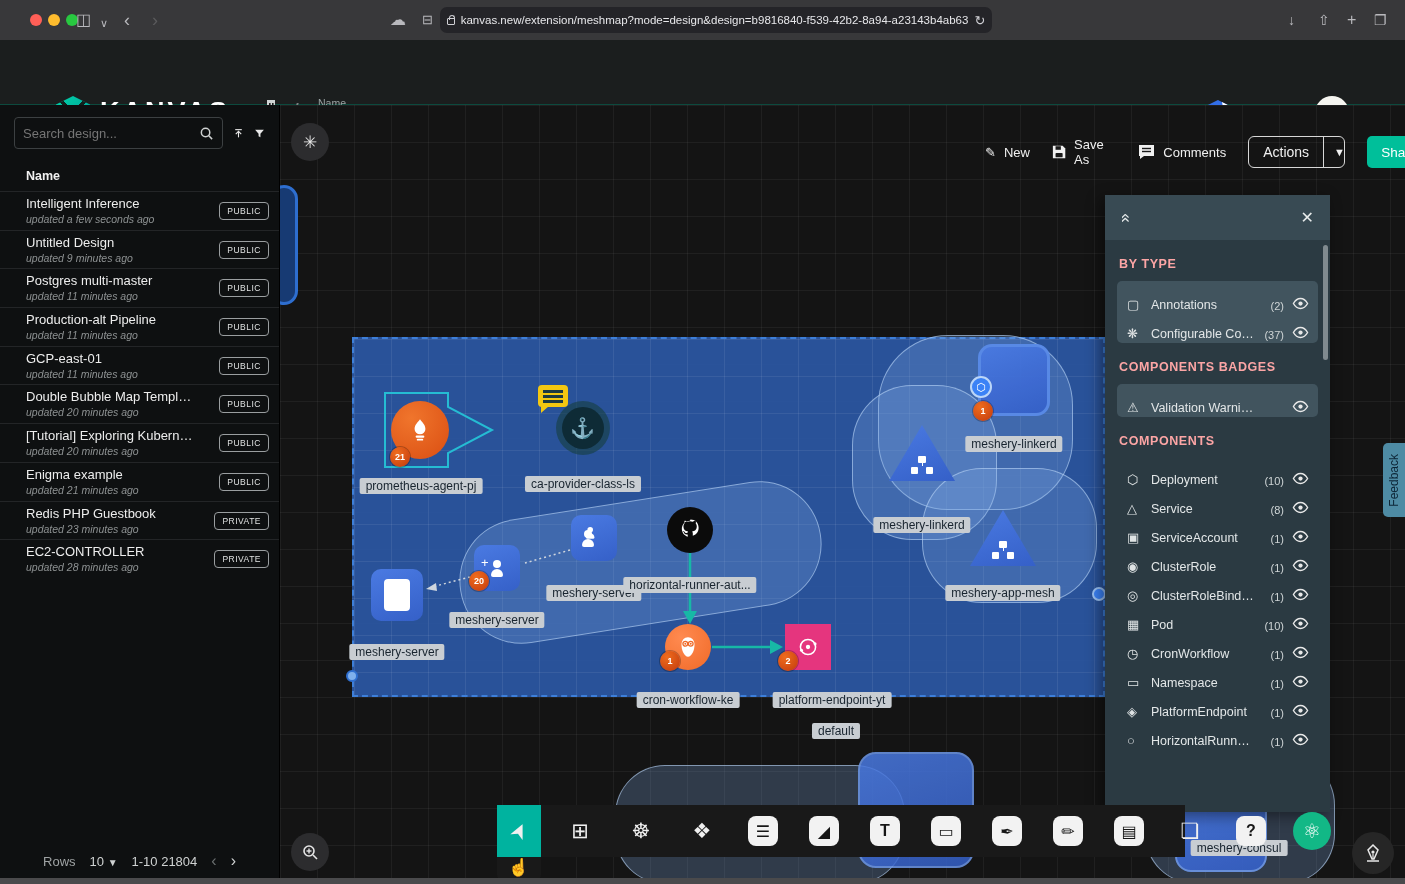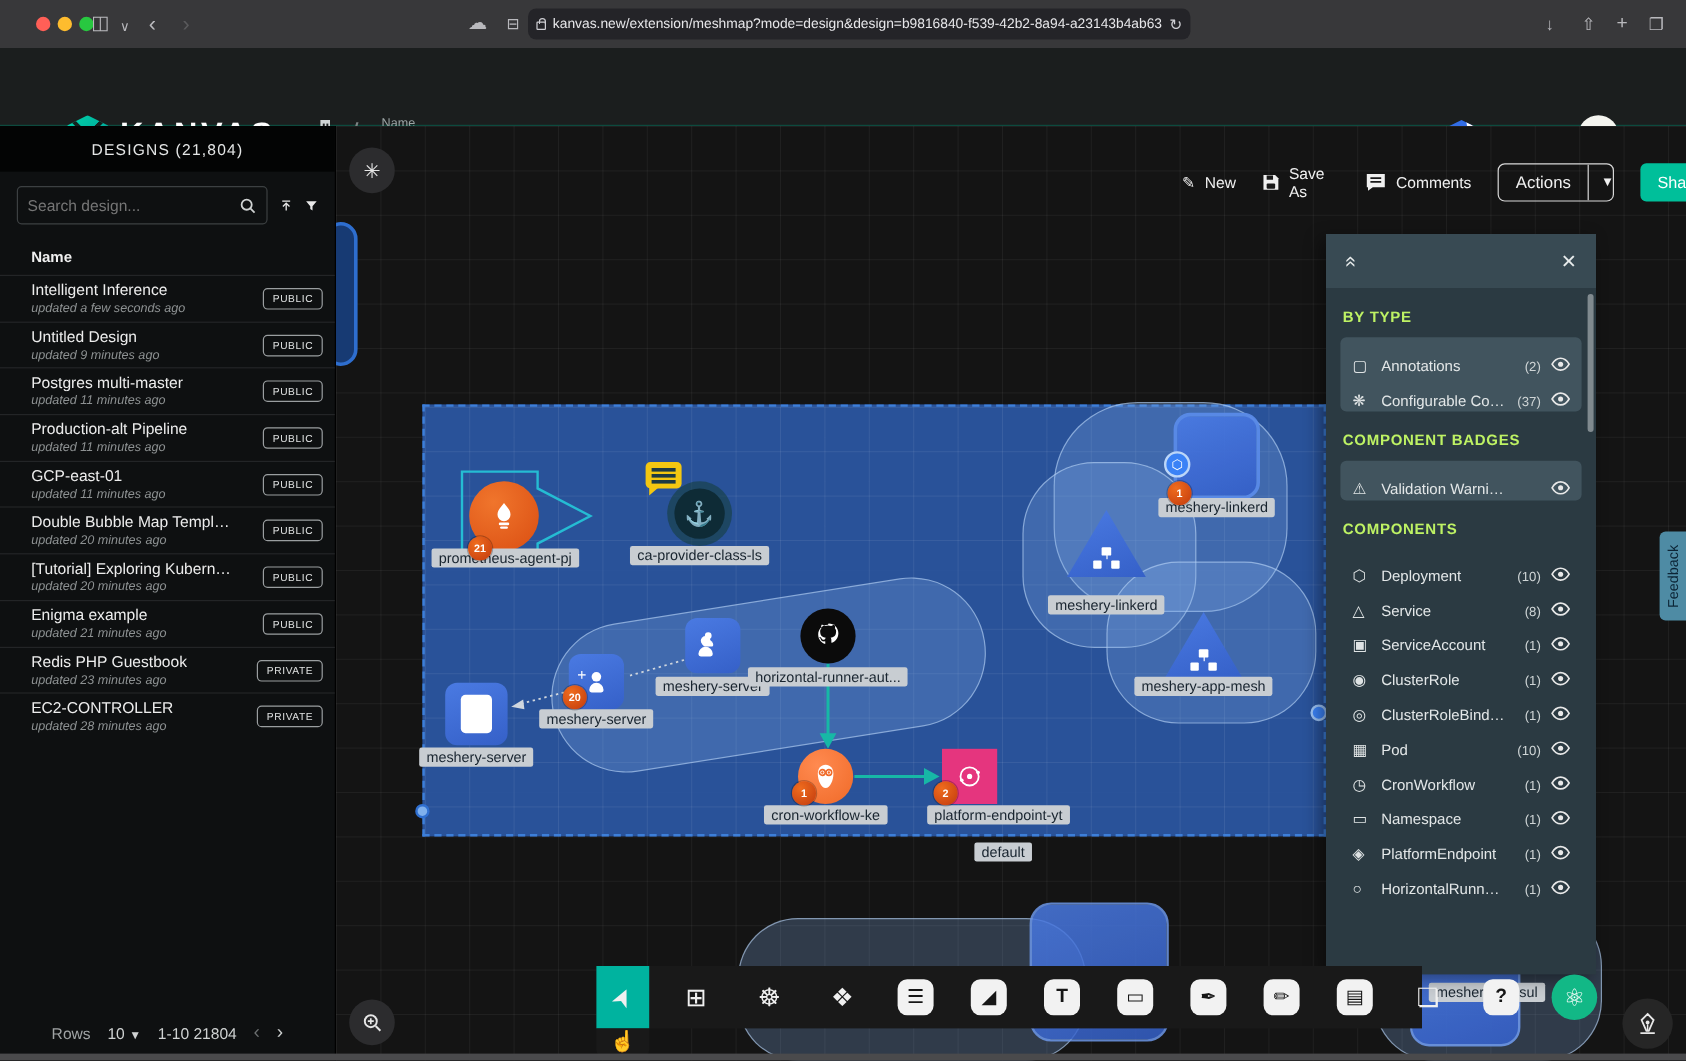--- a/index.html
+++ b/index.html
@@ -89,21 +89,21 @@
     background-image:linear-gradient(rgba(255,255,255,.05) 1px,transparent 1px),
       linear-gradient(90deg,rgba(255,255,255,.05) 1px,transparent 1px);
     background-size:37px 37px; overflow:hidden; }
   .selection { position:absolute; left:72px; top:232px; width:753px; height:360px;
     background-color:rgba(43,86,162,.94);
     background-image:linear-gradient(rgba(255,255,255,.07) 1px,transparent 1px),
       linear-gradient(90deg,rgba(255,255,255,.07) 1px,transparent 1px);
     background-size:37px 37px; border:2px dashed #3d7fd9; }
   .blob { position:absolute; background:rgba(130,172,230,.26); border:1.5px solid rgba(185,212,245,.6); }
   .nlabel { position:absolute; background:#c8cdd2; color:#18242f; font-size:12px; padding:1px 6px;
-    border-radius:2px; white-space:nowrap; transform:translateX(-50%); z-index:6; }
+    border-radius:2px; white-space:nowrap; transform:translateX(-50%); z-index:6;margin-top:21px; }
   .nbadge { position:absolute; width:20px; height:20px; border-radius:50%; z-index:7;
     background:radial-gradient(circle at 35% 30%,#ef6c1e,#c23a0d); color:#fff; font-size:9px;
     font-weight:700; display:flex; align-items:center; justify-content:center;
     transform:translate(-50%,-50%); box-shadow:0 0 0 1px rgba(0,0,0,.25); }
   .nodebox { position:absolute; transform:translate(-50%,-50%); z-index:5; display:flex;
     align-items:center; justify-content:center; }
   .sq-blue { background:linear-gradient(160deg,#4a7ae2,#3560c8); border-radius:10px; }
   .tri-blue { background:linear-gradient(160deg,#4a7ae2,#3560c8);
     clip-path:polygon(50% 0,100% 100%,0 100%); }
   .person { position:relative; width:12px; height:17px; }
@@ -141,21 +141,21 @@
 
   
   .panel { position:absolute; left:1105px; top:195px; width:225px; height:617px;
     background:#2b3a42; z-index:22; box-shadow:-4px 4px 14px rgba(0,0,0,.45); overflow:hidden; }
   .panel-hdr { height:45px; background:#384a53; display:flex; align-items:center;
     justify-content:space-between; padding:0 16px; }
   .collapse-ic { color:#e8ecec; font-size:17px; transform:rotate(90deg); display:inline-block; }
   .close-ic { color:#e8ecec; font-size:16px; }
   .panel-scroll { position:absolute; right:2px; top:50px; width:5px; height:115px; background:#808a8f;
     border-radius:3px; }
-  .sec-title { color:#bef264; font-size:12.5px; font-weight:700; letter-spacing:.6px;
+  .sec-title { color:#fca5a5; font-size:12.5px; font-weight:700; letter-spacing:.6px;
     margin:17px 14px 10px 14px; }
   .grp { background:#41545e; border-radius:5px; margin:0 12px; padding:2px 0; }
   .prow { display:flex; align-items:flex-end; height:29px; padding:0 9px 0 10px; color:#e3e7e8;
     font-size:12.5px; }
   .prow .pic { width:24px; color:#dfe3e4; font-size:13px; }
   .prow .plabel { flex:1; white-space:nowrap; overflow:hidden; text-overflow:ellipsis; max-width:118px; }
   .prow .pcount { width:30px; text-align:right; color:#cfd5d6; font-size:11px; margin-right:8px; }
   .pi-annotations::before{content:"▢";} .pi-configurable::before{content:"❋";}
   .pi-warning::before{content:"⚠";} .pi-error::before{content:"●";}
   .pi-inventory::before{content:"▤";} .pi-deployment::before{content:"⬡";}
@@ -262,21 +262,20 @@
         <span class="k8s-badge">1</span>
       </span>
       <span class="gear">⚙</span>
       <span class="bell"></span>
       <span class="avatar"></span>
       <span class="burger">☰</span>
     </div>
   </div>
 
   <div class="sidebar">
-    <div class="sb-title">DESIGNS (21,804)</div>
     <div class="sb-search-row">
       <div class="sb-search">
         <input placeholder="Search design..." style="">
         <svg width="15" height="15" viewBox="0 0 16 16">
           <circle cx="7" cy="7" r="4.5" fill="none" stroke="#cfd2d2" stroke-width="1.6"></circle>
           <line x1="10.5" y1="10.5" x2="14" y2="14" stroke="#cfd2d2" stroke-width="1.6"></line>
           </svg>
       </div>
       <svg width="17" height="17" viewBox="0 0 20 20">
         <g stroke="#e8e8e8" stroke-width="2" fill="none">
@@ -543,21 +542,21 @@
         <div class="prow">
           <span class="pic pi-configurable"></span>
           <span class="plabel">Configurable Components</span>
           <span class="pcount">(37)</span>
           <svg width="17" height="17" viewBox="0 0 24 24">
             <path d="M12 5C6 5 2 12 2 12s4 7 10 7 10-7 10-7-4-7-10-7z" fill="none" stroke="#e8e8e8" stroke-width="2"></path>
             <circle cx="12" cy="12" r="3" fill="#e8e8e8"></circle>
           </svg>
         </div>
       </div>
-    <div class="sec-title">COMPONENT BADGES</div>
+    <div class="sec-title">COMPONENTS BADGES</div>
     <div class="grp">
 
         <div class="prow">
           <span class="pic pi-warning"></span>
           <span class="plabel">Validation Warnings</span>
           <span class="pcount"></span>
           <svg width="17" height="17" viewBox="0 0 24 24">
             <path d="M12 5C6 5 2 12 2 12s4 7 10 7 10-7 10-7-4-7-10-7z" fill="none" stroke="#e8e8e8" stroke-width="2"></path>
             <circle cx="12" cy="12" r="3" fill="#e8e8e8"></circle>
           </svg>

